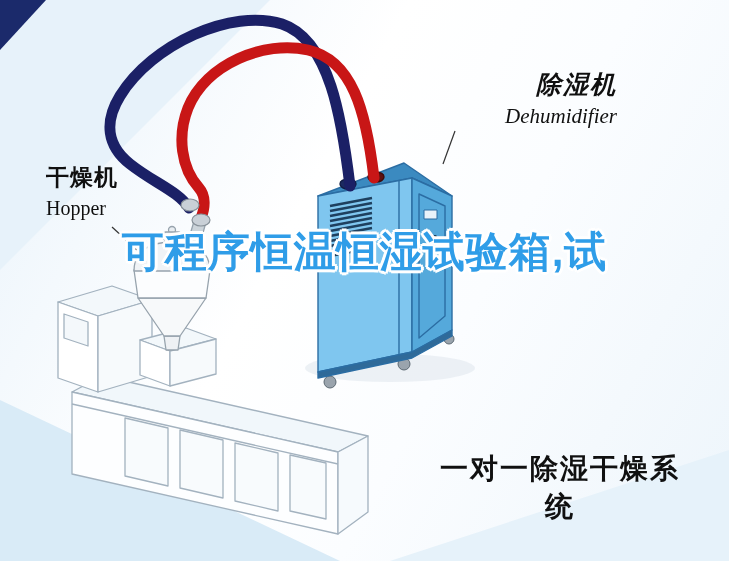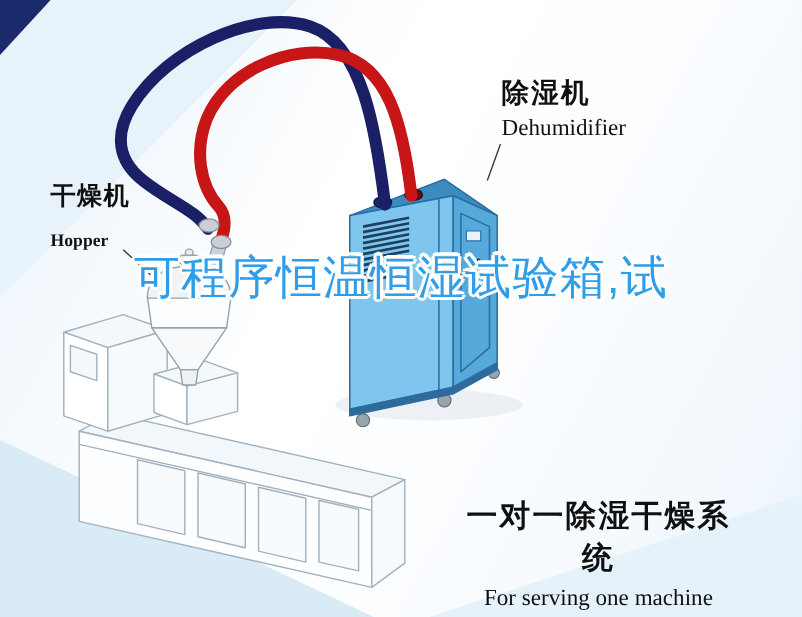--- a/index.html
+++ b/index.html
@@ -7,32 +7,32 @@
     position:relative;width:729px;height:561px;overflow:hidden;
     background:linear-gradient(118deg,#e9f3fb 0%,#ffffff 40%,#fbfdff 62%,#edf5fb 100%);
     font-family:"Liberation Sans",sans-serif;
   }
   svg.scene{position:absolute;left:0;top:0;}
   .label{position:absolute;color:#101010;}
   .label .cn{font-weight:bold;}
   .serif{font-family:"Liberation Serif",serif;}
   .dryer{left:46px;top:162px;width:90px;}
   .dryer .cn{font-size:23px;letter-spacing:1px;}
-  .dryer .en{font-size:16px;margin-top:18px;font-weight:bold;}
-  .dehum{left:456px;top:68px;width:138px;text-align:left;}
+  .dryer .en{font-size:20px;margin-top:4px;}
+  .dehum{left:479px;top:68px;width:138px;text-align:right;font-style:italic;}
   .dehum .cn{font-size:25px;letter-spacing:2px;}
   .dehum .en{font-size:21px;margin-top:3px;}
   .headline{
     position:absolute;left:0;right:0;top:228px;text-align:center;
-    font-size:42px;font-weight:normal;letter-spacing:1px;line-height:1.12;
+    font-size:42px;font-weight:bold;letter-spacing:1px;line-height:1.12;
     color:#2f9de8;
     text-shadow:3px 0 0 #fff,-3px 0 0 #fff,0 3px 0 #fff,0 -3px 0 #fff,
                 2px 2px 0 #fff,-2px 2px 0 #fff,2px -2px 0 #fff,-2px -2px 0 #fff;
   }
-  .footer{position:absolute;left:410px;top:450px;width:268px;text-align:center;color:#101010;}
+  .footer{position:absolute;left:426px;top:450px;width:268px;text-align:center;color:#101010;}
   .footer .cn{font-size:28px;font-weight:bold;letter-spacing:2px;}
   .footer .en{font-size:21px;margin-top:5px;}
 </style>
 </head>
 <body>
 
 <div class="stage">
 
   <svg class="scene" width="729" height="561" viewBox="0 0 729 561">
 
@@ -125,16 +125,15 @@
     <div class="cn">除湿机</div>
     <div class="en serif">Dehumidifier</div>
   </div>
 
   <div class="headline">
     <div>可程序恒温恒湿试验箱,试</div>
   </div>
 
   <div class="footer">
     <div class="cn">一对一除湿干燥系统</div>
-    <div class="en serif">For serving one machine</div>
   </div>
 
 </div>
 
 </body></html>

